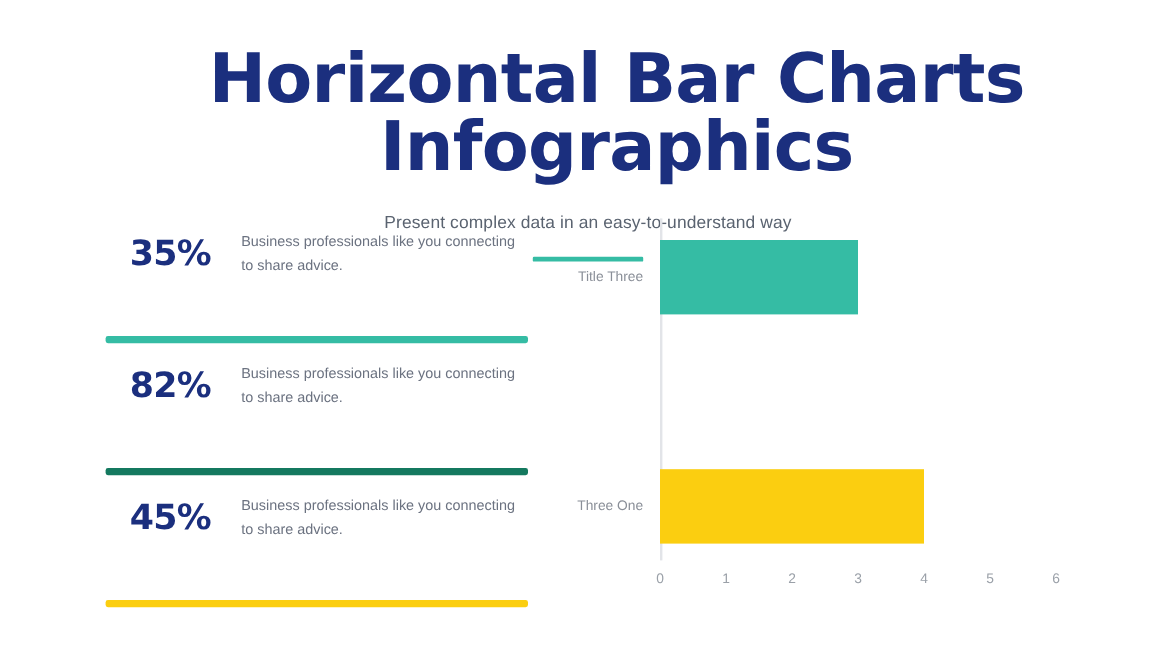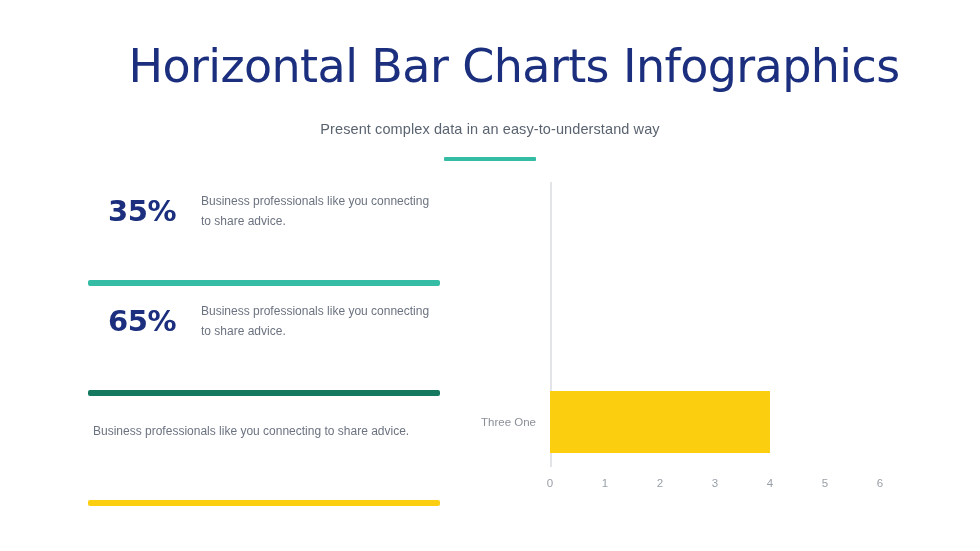--- a/index.html
+++ b/index.html
@@ -19,23 +19,23 @@
   .header {
     position: absolute;
     left: 0;
     top: 0;
     width: 980px;
     text-align: center;
   }
   .page-title {
     margin: 0;
     padding-top: 38px;
-    font-size: 46px;
+    font-size: 57px;
     line-height: 57px;
-    font-weight: 400;
+    font-weight: 700;
     letter-spacing: -0.6px;
     color: #1b2f7e;
     font-family: "DejaVu Sans", sans-serif;
     padding-left: 48px;
   }
   .page-subtitle {
     margin: 16px;
     padding-top: 8px;
     font-size: 14.5px;
     line-height: 20px;
@@ -164,39 +164,44 @@
   <div class="stat-block">
     <div class="stat-row">
       <div class="stat-percent">35%</div>
       <div class="stat-text">Business professionals like you connecting to share advice.</div>
     </div>
     <div class="stat-underline" style="background:#35bca4"></div>
   </div>
 
   <div class="stat-block">
     <div class="stat-row">
-      <div class="stat-percent">65%</div>
+      <div class="stat-percent">82%</div>
       <div class="stat-text">Business professionals like you connecting to share advice.</div>
     </div>
     <div class="stat-underline" style="background:#14795f"></div>
   </div>
 
   <div class="stat-block">
     <div class="stat-row">
+      <div class="stat-percent">45%</div>
       <div class="stat-text">Business professionals like you connecting to share advice.</div>
     </div>
     <div class="stat-underline" style="background:#fbce10"></div>
   </div>
 
 </div>
 
 <div class="chart">
   <div class="chart-plot">
     <div class="axis-y-line"></div>
 
+    <div class="bar-track" style="top:18px">
+      <span class="cat-label">Title Three</span>
+      <div class="bar" style="width: 165px; background: rgb(53, 188, 164);"></div>
+    </div>
 
 
     <div class="bar-track" style="top:209px">
       <span class="cat-label">Three One</span>
       <div class="bar" style="width: 220px; background: rgb(251, 206, 16);"></div>
     </div>
 
     <div class="axis-x">
         <span class="tick" style="left: 0px;">0</span>
         <span class="tick" style="left: 55px;">1</span>

